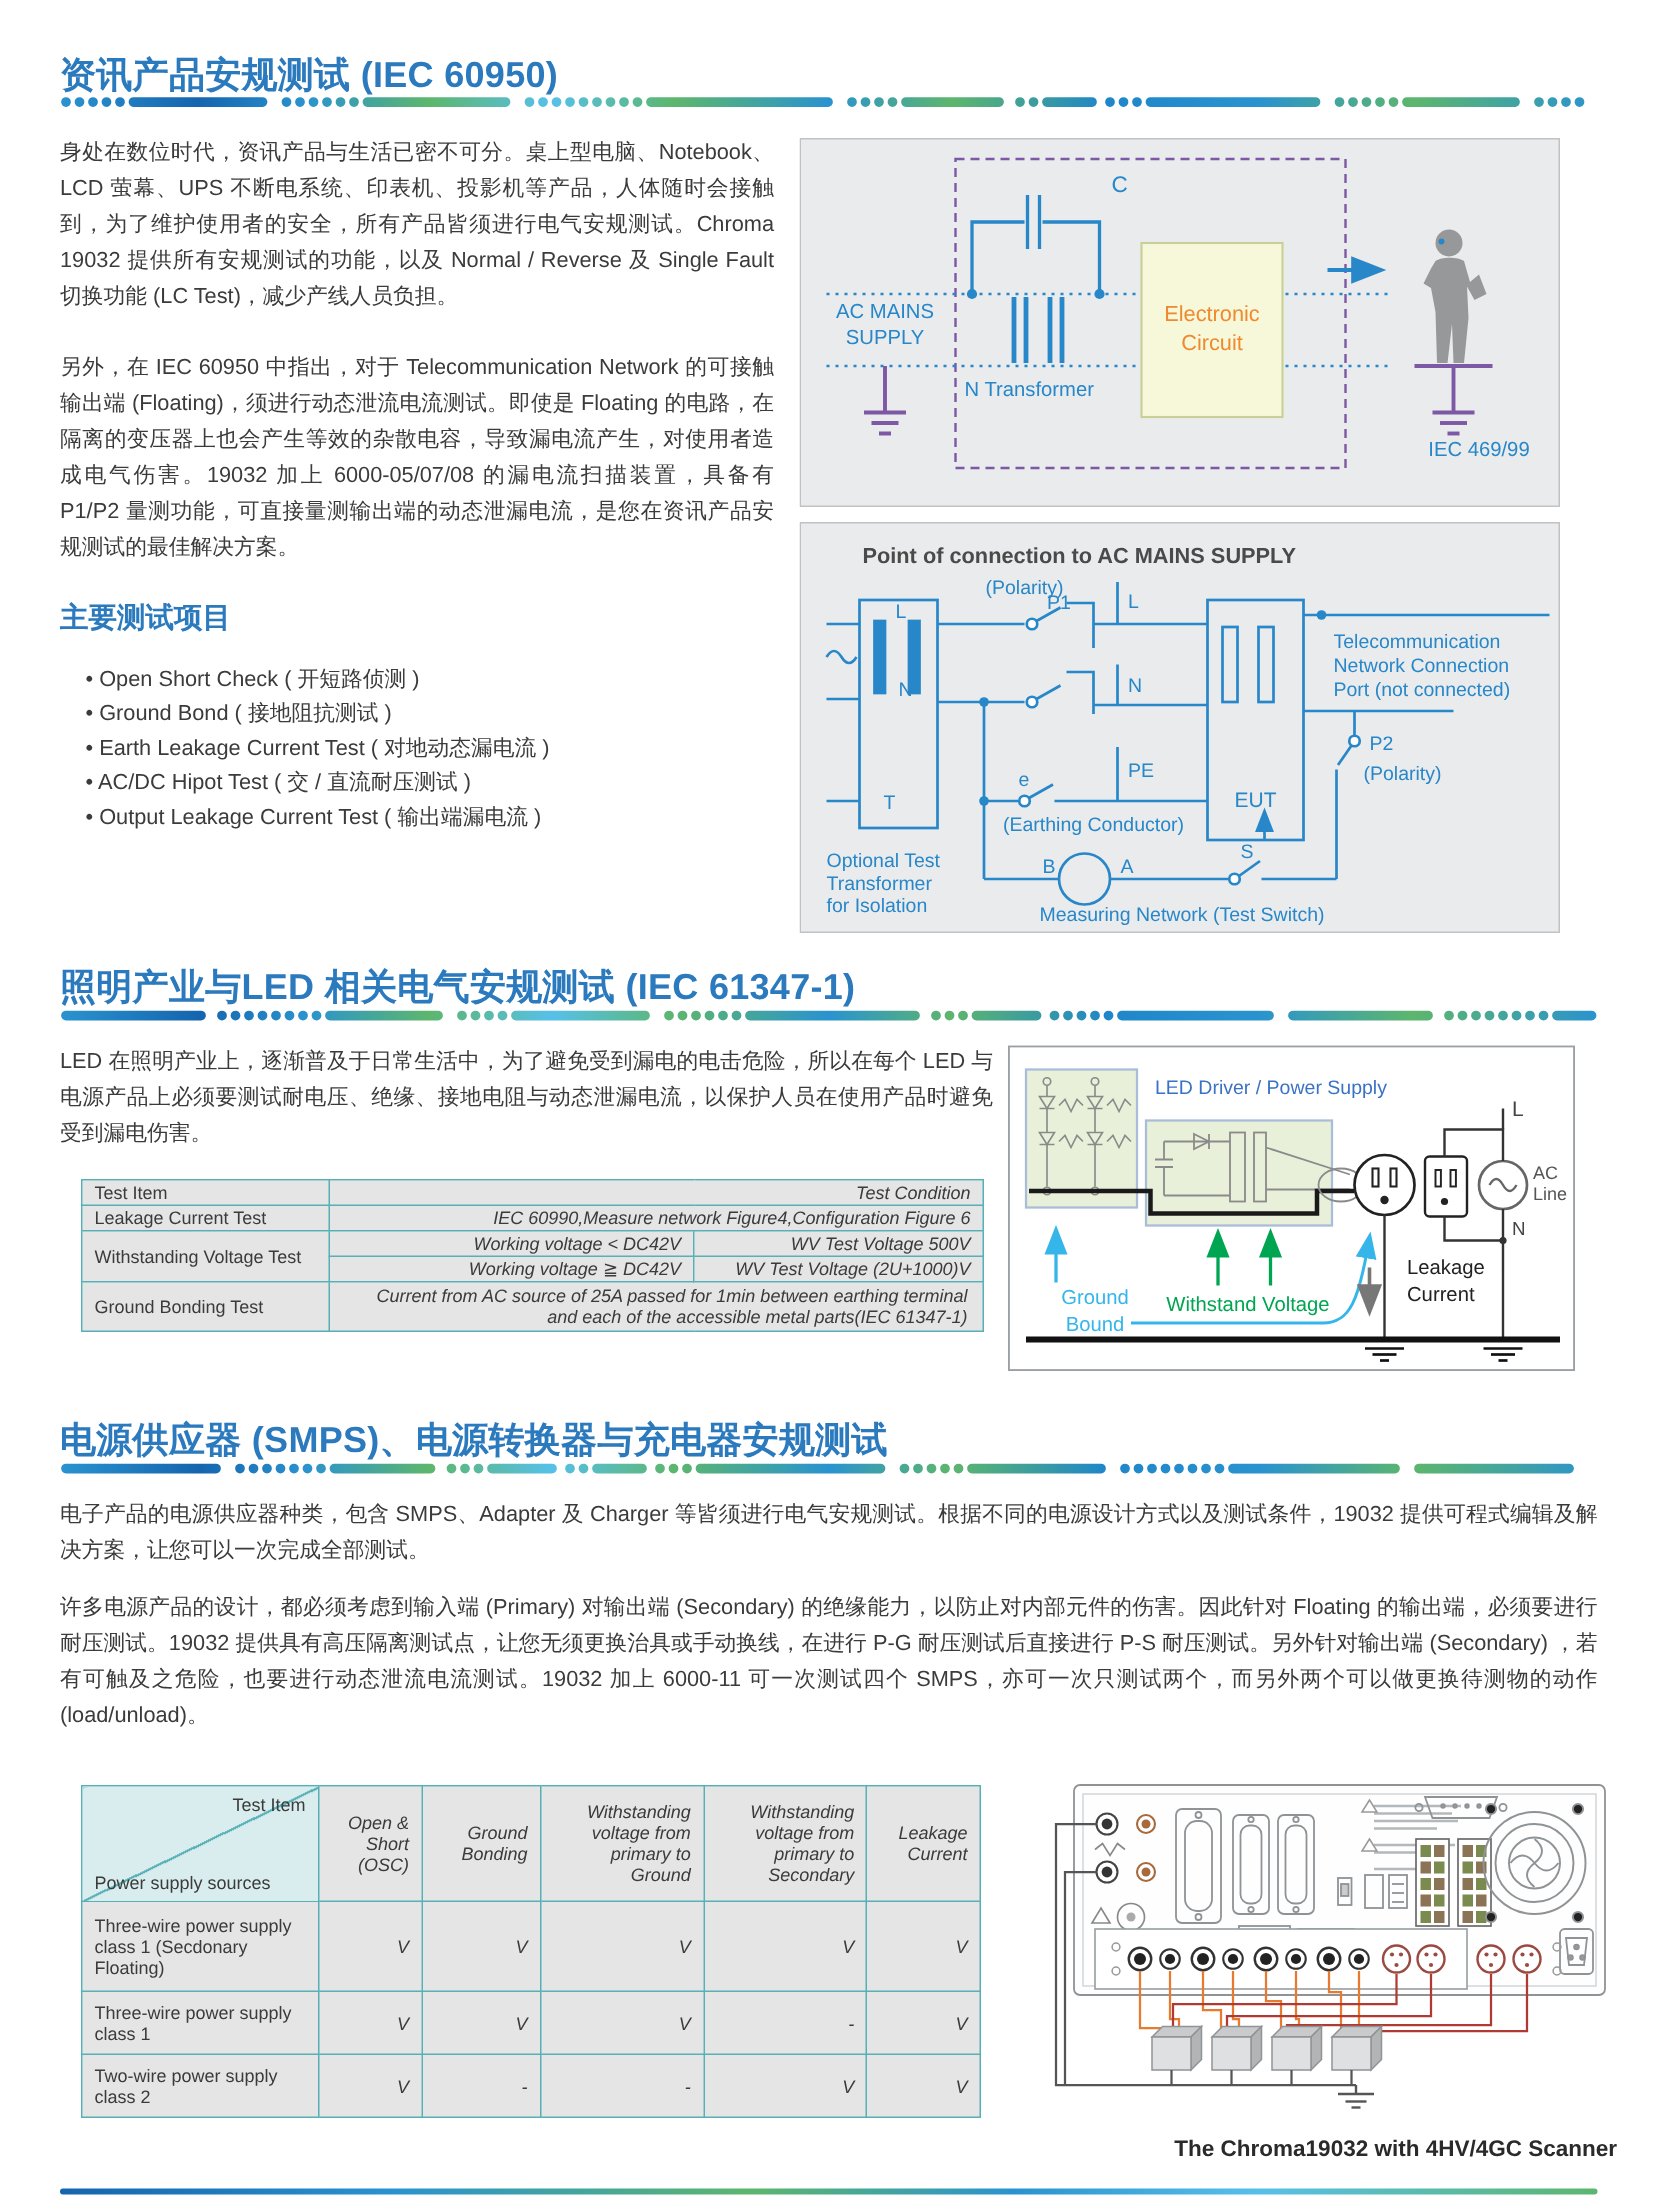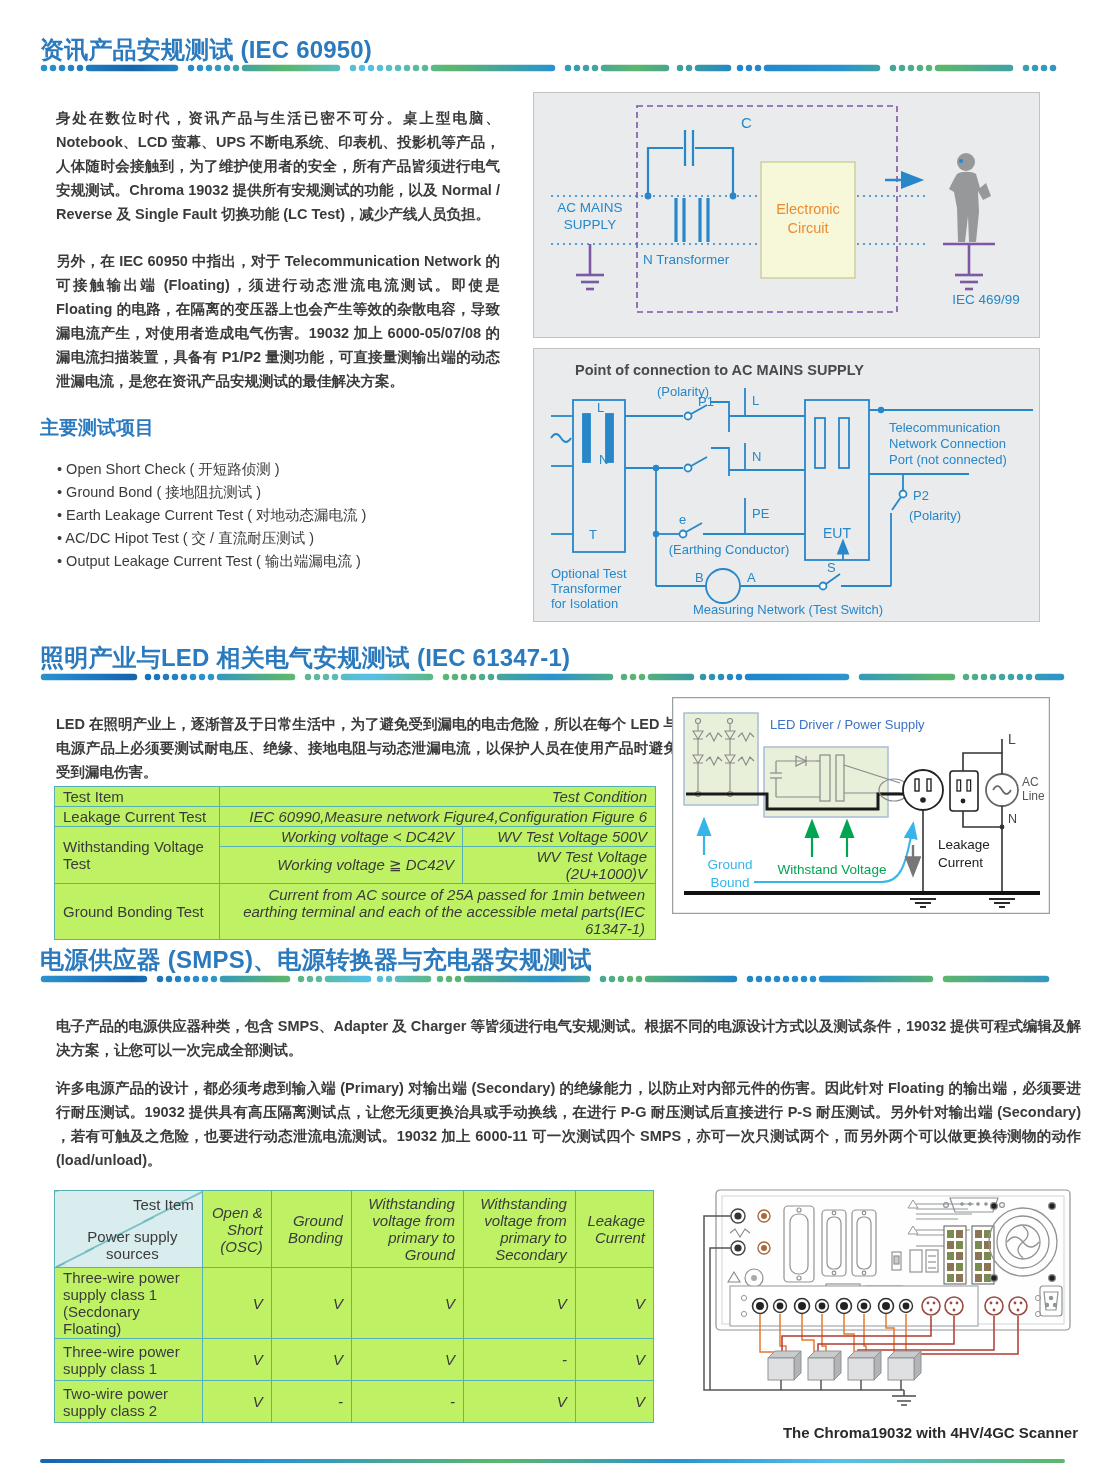--- a/index.html
+++ b/index.html
@@ -1,28 +1,28 @@
 <!DOCTYPE html>
 <html><head>
 <meta charset="utf-8">
 <style>
   html,body{margin:0;padding:0;background:#fff;}
   .page{position:relative;width:1102px;height:1470px;background:#fff;overflow:hidden;
         font-family:"Liberation Sans","DejaVu Sans",sans-serif;color:#3b3b3b;}
   .abs{position:absolute;}
   h2.sec-title{margin:0;font-size:24px;font-weight:600;color:#2b7abe;letter-spacing:.2px;}
   .sub-title{font-size:19px;font-weight:700;color:#2b7abe;margin:4px 0 6px 0;}
-  p.body{margin:16px;font-size:14.5px;line-height:24px;text-align:justify;color:#3b3b3b;font-weight:bold;}
+  p.body{margin:0;font-size:14.5px;line-height:24px;text-align:justify;color:#3b3b3b;}
   ul.bullets{margin:17px;padding:0;list-style:none;font-size:14.5px;line-height:23px;}
   ul.bullets li::before{content:"• ";}
   svg text{font-family:"Liberation Sans","DejaVu Sans",sans-serif;}
   
   table.dt{border-collapse:collapse;}
-  table.dt td{border:1.6px solid #57b0b6;background:#bef264;padding:1px 8px;
-              font-size:15px;color:#3b3b3b;vertical-align:middle;}
+  table.dt td{border:1.6px solid #57b0b6;background:#e5e5e5;padding:1px 8px;
+              font-size:12px;color:#3b3b3b;vertical-align:middle;}
   table.dt td.c{text-align:right;font-style:italic;}
   
   td.corner{position:relative;padding:0!important;
     background-image:linear-gradient(to bottom right,rgba(0,0,0,0) 49.5%,#57b0b6 49.5%,#57b0b6 50.6%,rgba(0,0,0,0) 50.6%),linear-gradient(#d9edee,#d9edee)!important;}
   td.corner .tr{position:absolute;top:5px;right:8px;}
   td.corner .bl{position:absolute;bottom:5px;left:8px;text-align:center;}
   .caption{font-size:15px;color:#2a2a2a;text-align:right;font-weight:600;}
   .bottom-bar{background:linear-gradient(90deg,#1565ae,#2a93cf 22%,#5db66d 45%,#2a93cf 62%,#57c0e9 78%,#5db66d 100%);border-radius:2px;}
 </style>
 </head>

